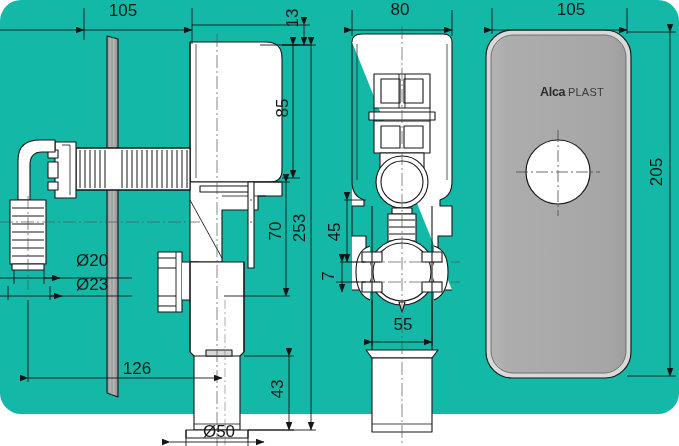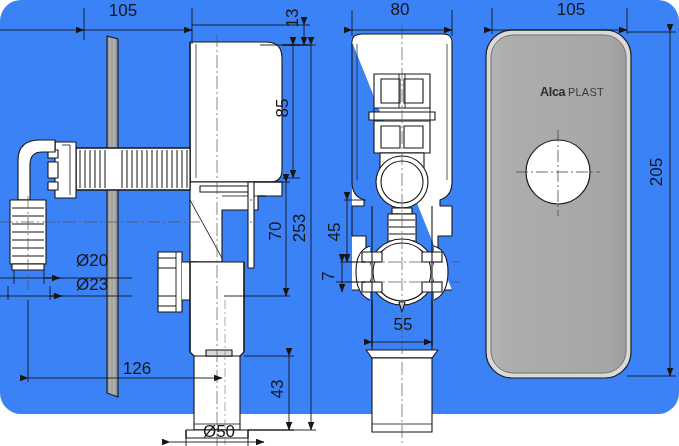--- a/index.html
+++ b/index.html
@@ -1,21 +1,21 @@
 <!DOCTYPE html>
 <html><head>
 <meta charset="utf-8">
 <style>
   html,body{margin:0;padding:0;background:#ffffff;}
   body{
     width:679px;height:446px;overflow:hidden;
     font-family:"Liberation Sans", sans-serif;
     color:#1a1a1a;
   }
-  #stage{position:relative;width:679px;height:414px;background:#3b82f6;border-radius:21px;}
+  #stage{position:relative;width:679px;height:414px;background:#14b8a6;border-radius:21px;}
   #stage svg{position:absolute;left:0;top:0;}
   .dimtext{
     font-family:"Liberation Sans", sans-serif;
     font-size:17px;
     fill:#161616;
     letter-spacing:0px;
   }
   .logo-alca{
     font-family:"Liberation Sans", sans-serif;
     font-weight:bold;

